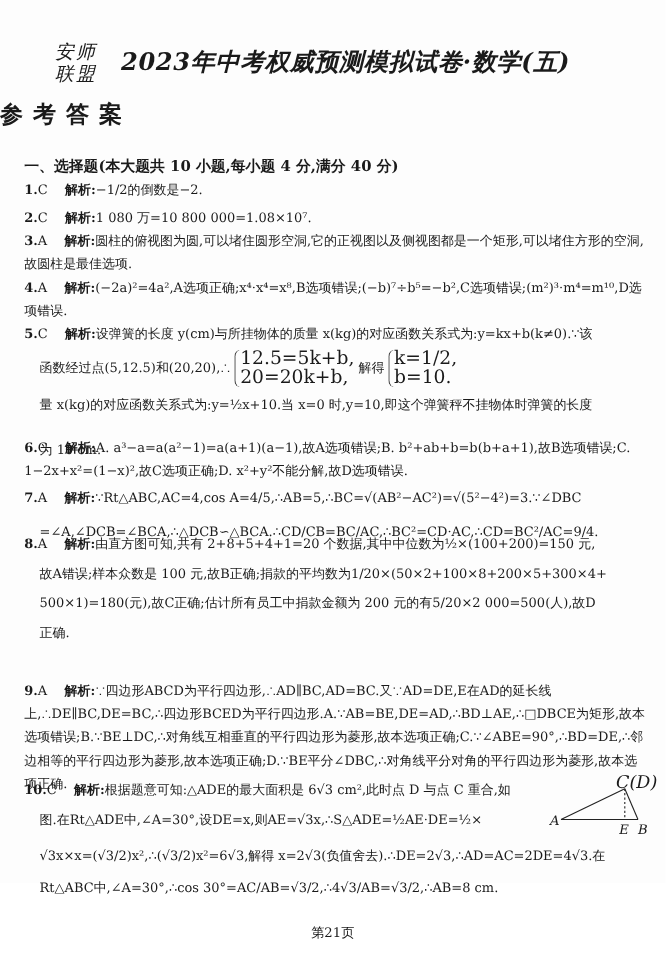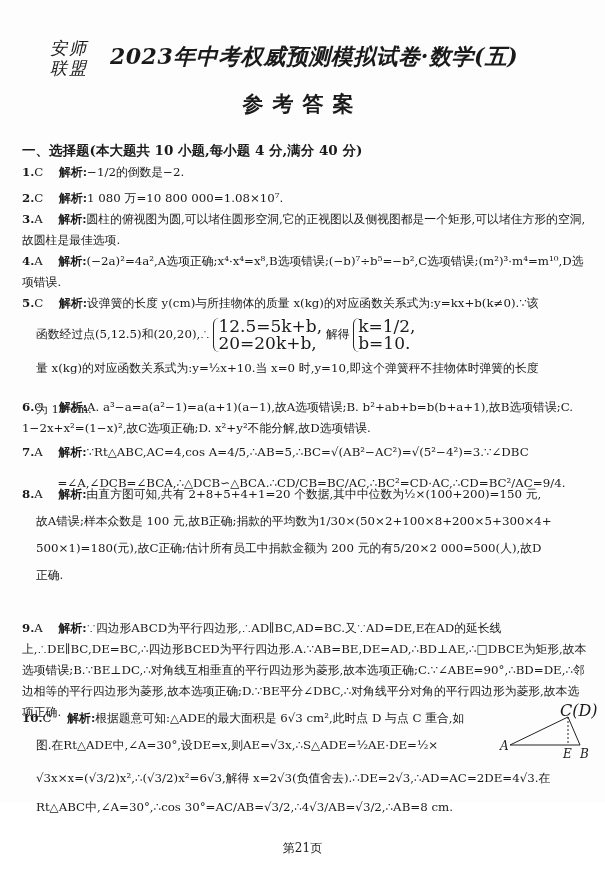--- a/index.html
+++ b/index.html
@@ -2,21 +2,21 @@
 <html><head>
 <meta charset="utf-8">
 <style>
   html,body{margin:0;padding:0;background:#fff;}
   body{width:605px;height:870px;position:relative;overflow:hidden;
     font-family:"DejaVu Serif","Liberation Serif",serif;color:#1a1a1a;}
   .page{position:absolute;left:0;top:0;width:605px;height:803px;background:#fdfdfd;}
   .header{position:absolute;top:38px;left:0;width:605px;}
   .logo{position:absolute;left:50px;top:0;width:50px;font-size:17px;line-height:20px;font-style:italic;letter-spacing:2px;}
   .title{position:absolute;left:110px;top:4px;font-size:22px;font-weight:bold;letter-spacing:0.5px;white-space:nowrap;font-style:italic;}
-  .subtitle{position:absolute;left:0;width:605px;top:52px;text-align:center;font-size:21px;font-weight:bold;letter-spacing:9px;}
+  .subtitle{position:absolute;left:0;width:605px;top:52px;font-size:21px;font-weight:bold;letter-spacing:9px;}
   .section{position:absolute;left:22px;top:142px;font-size:13.5px;font-weight:bold;}
   .q{position:absolute;left:22px;width:565px;font-size:11.8px;line-height:21px;}
   .q .num{font-weight:bold;}
   .q .ans{margin-right:12px;}
   .q .lbl{font-weight:bold;}
   .q .cont{padding-left:14px;}
   .sys{display:inline-block;vertical-align:middle;border-left:1.5px solid #222;border-radius:6px 0 0 6px;padding-left:4px;line-height:17px;font-size:17px;}
   .fig{position:absolute;left:500px;top:705px;width:100px;height:70px;}
   .footer-page{position:absolute;top:840px;left:0;width:605px;text-align:center;font-size:12px;}
   .watermark{position:absolute;top:836px;left:455px;font-family:"DejaVu Sans",sans-serif;font-size:14px;color:#333;}
@@ -81,29 +81,29 @@
   <div class="q" style="top:397px">
     <span class="num">6.</span><span class="ans">C</span>
     <span class="lbl">解析:</span><span>A. a³−a=a(a²−1)=a(a+1)(a−1),故A选项错误;B. b²+ab+b=b(b+a+1),故B选项错误;C. 1−2x+x²=(1−x)²,故C选项正确;D. x²+y²不能分解,故D选项错误.</span>
   </div>
 
   <div class="q" style="top:442px">
     <div>
       <span class="num">7.</span><span class="ans">A</span>
       <span class="lbl">解析:</span><span>∵Rt△ABC,AC=4,cos A=4/5,∴AB=5,∴BC=√(AB²−AC²)=√(5²−4²)=3.∵∠DBC</span>
     </div>
-    <div class="cont" style="margin-top:10px;text-align:center;">=∠A,∠DCB=∠BCA,∴△DCB∽△BCA.∴CD/CB=BC/AC,∴BC²=CD·AC,∴CD=BC²/AC=9/4.</div>
+    <div class="cont" style="margin-top:10px;">=∠A,∠DCB=∠BCA,∴△DCB∽△BCA.∴CD/CB=BC/AC,∴BC²=CD·AC,∴CD=BC²/AC=9/4.</div>
   </div>
 
   <div class="q" style="top:484px">
     <div>
       <span class="num">8.</span><span class="ans">A</span>
       <span class="lbl">解析:</span><span>由直方图可知,共有 2+8+5+4+1=20 个数据,其中中位数为½×(100+200)=150 元,</span>
     </div>
-    <div class="cont" style="margin-top:6px;">故A错误;样本众数是 100 元,故B正确;捐款的平均数为1/30×(50×2+100×8+200×5+300×4+</div>
+    <div class="cont" style="margin-top:6px;">故A错误;样本众数是 100 元,故B正确;捐款的平均数为1/20×(50×2+100×8+200×5+300×4+</div>
     <div class="cont" style="margin-top:6px;">500×1)=180(元),故C正确;估计所有员工中捐款金额为 200 元的有5/20×2 000=500(人),故D</div>
     <div class="cont" style="margin-top:6px;">正确.</div>
   </div>
 
   <div class="q" style="top:618px">
     <span class="num">9.</span><span class="ans">A</span>
     <span class="lbl">解析:</span><span>∵四边形ABCD为平行四边形,∴AD∥BC,AD=BC.又∵AD=DE,E在AD的延长线上,∴DE∥BC,DE=BC,∴四边形BCED为平行四边形.A.∵AB=BE,DE=AD,∴BD⊥AE,∴□DBCE为矩形,故本选项错误;B.∵BE⊥DC,∴对角线互相垂直的平行四边形为菱形,故本选项正确;C.∵∠ABE=90°,∴BD=DE,∴邻边相等的平行四边形为菱形,故本选项正确;D.∵BE平分∠DBC,∴对角线平分对角的平行四边形为菱形,故本选项正确.</span>
   </div>
 
   <div class="q" style="top:708px;width:475px">

